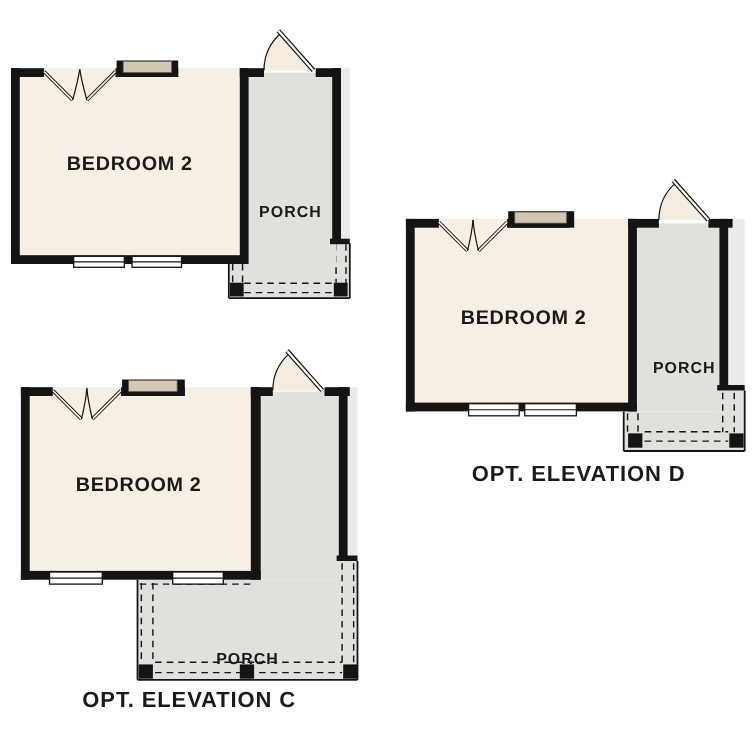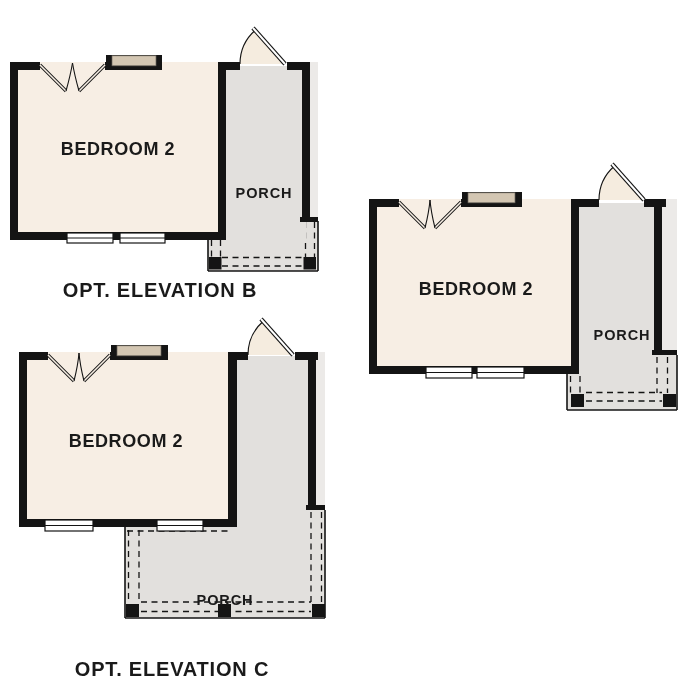--- a/index.html
+++ b/index.html
@@ -226,22 +226,22 @@
         <path class="door-sector" d="M644,200 L614.5,166 A45,45 0 0 0 599,200 Z"></path>
         <path class="hair" d="M614.5,166 A45,45 0 0 0 599,200"></path>
         <path class="leaf-outer" d="M644,200 L612,164"></path>
         <path class="leaf-inner" d="M644,200 L612,164"></path>
       </g>
     </g>
   </svg>
 
   <div class="label room-label" style="left:118px;top:149px;">BEDROOM 2</div>
   <div class="label porch-label" style="left:264px;top:157px;">PORCH</div>
-  <div class="label title-label" style="left:160px;top:290px;">OPT. ELEVATION B</div>
 
   <div class="label room-label" style="left:126px;top:441px;">BEDROOM 2</div>
   <div class="label porch-label" style="left:225px;top:564px;">PORCH</div>
-  <div class="label title-label" style="left:172px;top:637px;margin-top:32px;">OPT. ELEVATION C</div>
+  <div class="label title-label" style="left:172px;top:637px;">OPT. ELEVATION C</div>
 
   <div class="label room-label" style="left:476px;top:289px;">BEDROOM 2</div>
   <div class="label porch-label" style="left:622px;top:299px;">PORCH</div>
+  <div class="label title-label" style="left:526px;top:432px;">OPT. ELEVATION D</div>
 
 </div>
 
 </body></html>

